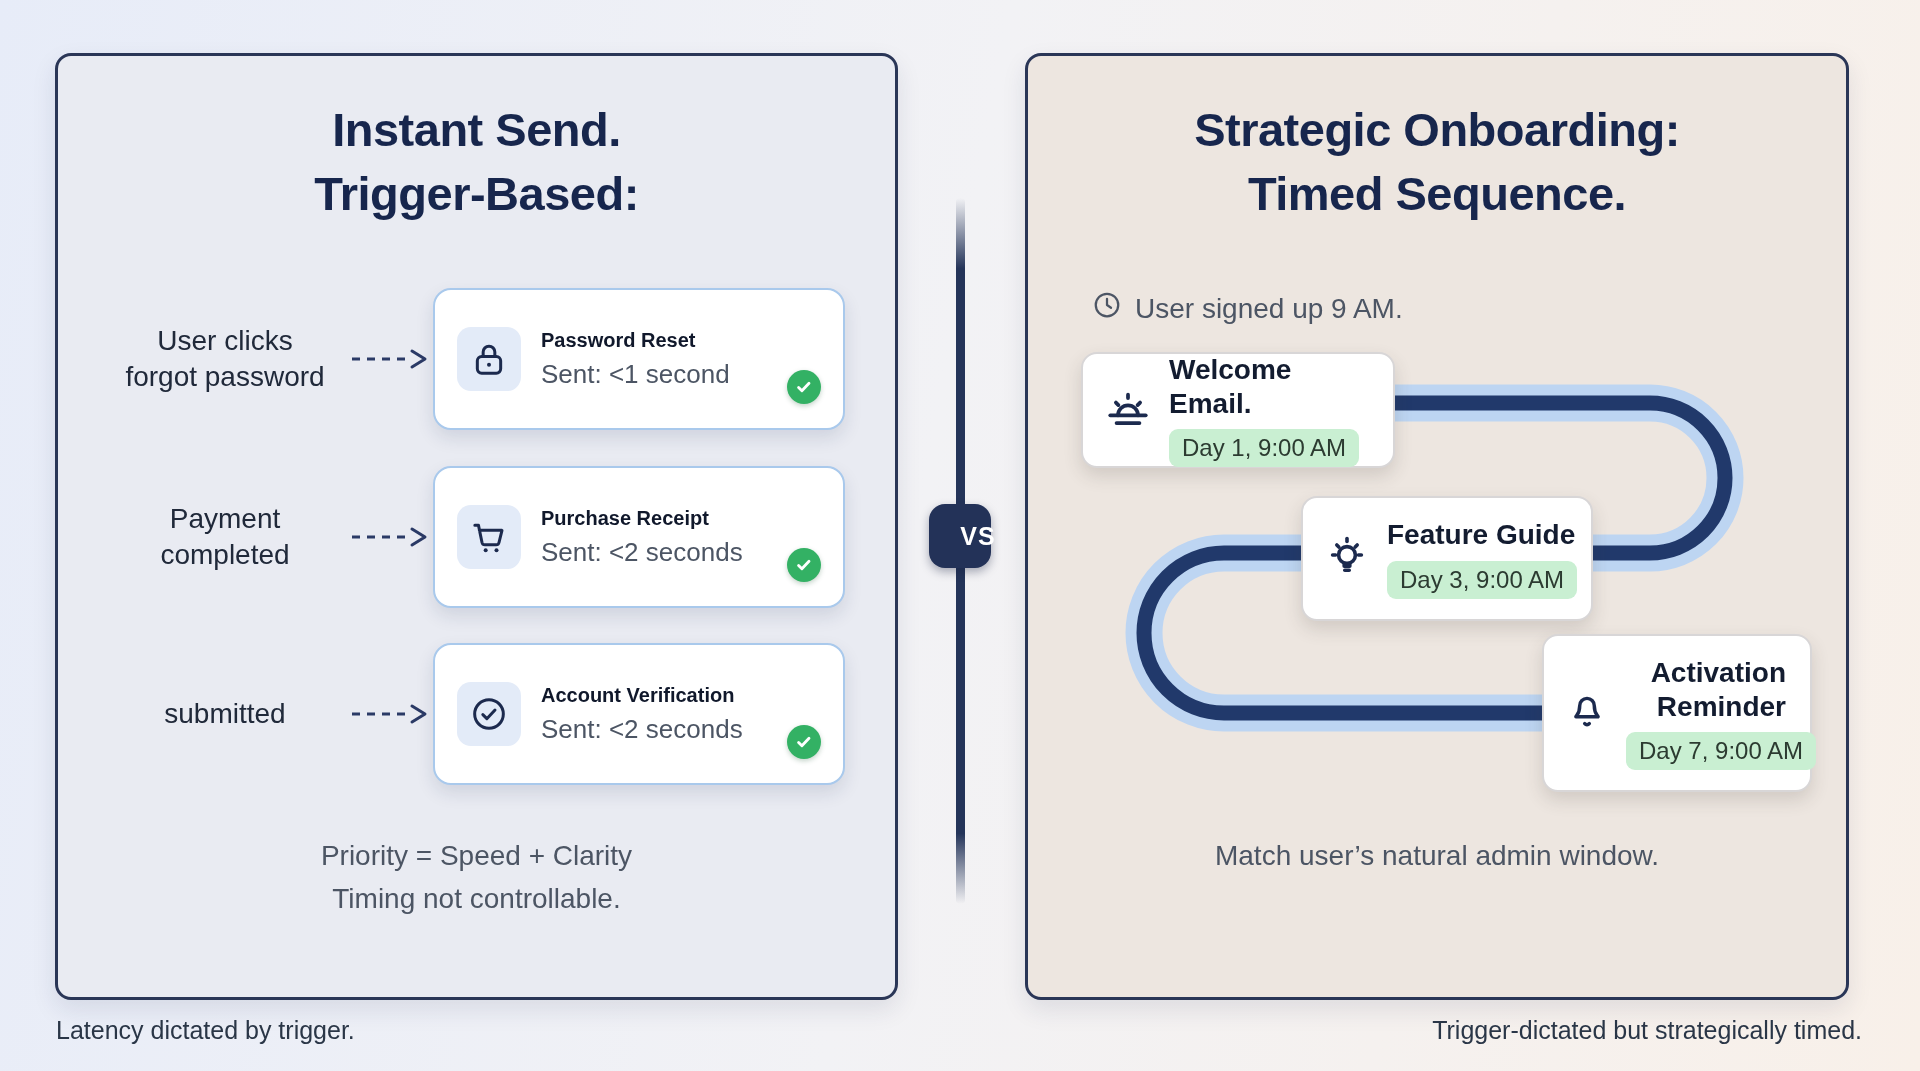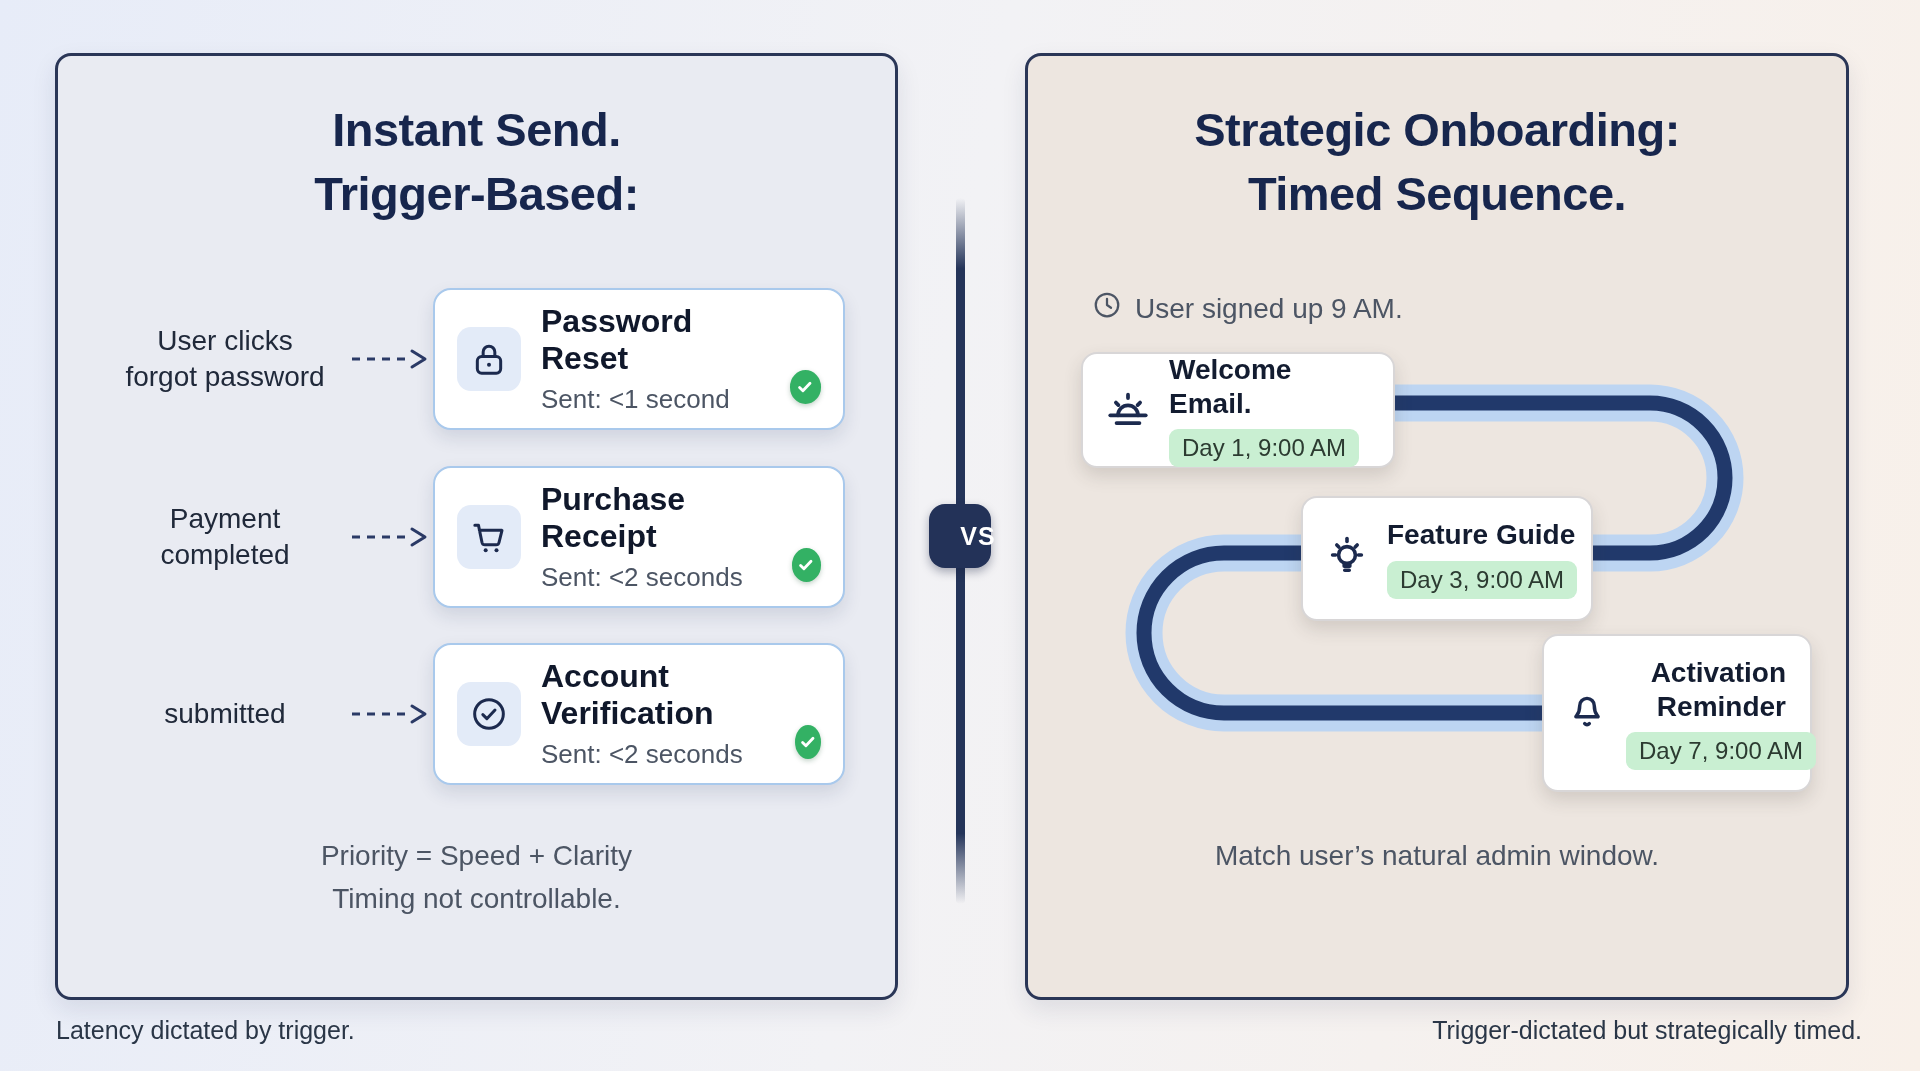--- a/index.html
+++ b/index.html
@@ -34,21 +34,21 @@
   .event-card {
     flex:0 0 412px; background:#ffffff; border:2px solid #a9c9ec;
     border-radius:18px; box-shadow:0 8px 18px rgba(25,39,80,.12);
     display:flex; align-items:center; gap:20px; padding:0 22px;
   }
   .icon-box {
     width:64px; height:64px; border-radius:14px; background:#e3ebf8;
     display:flex; align-items:center; justify-content:center; flex:0 0 64px;
   }
   .event-text { display:flex; flex-direction:column; gap:7px; }
-  .event-title { font-size:32px; font-weight:700; color:#10182b; }
+  .event-title { font-size:20px; font-weight:700; color:#10182b; }
   .event-status { font-size:26px; color:#4c5564; }
   .check-badge {
     width:34px; height:34px; border-radius:50%; background:#33b164;
     display:flex; align-items:center; justify-content:center;
     margin-left:auto; align-self:flex-end; margin-bottom:24px;
     box-shadow:0 2px 5px rgba(20,80,40,.25);
   }
   .panel-footer {
     position:absolute; top:778px; left:0; width:100%; text-align:center;
     font-size:28px; line-height:1.55; color:#4c5564;

